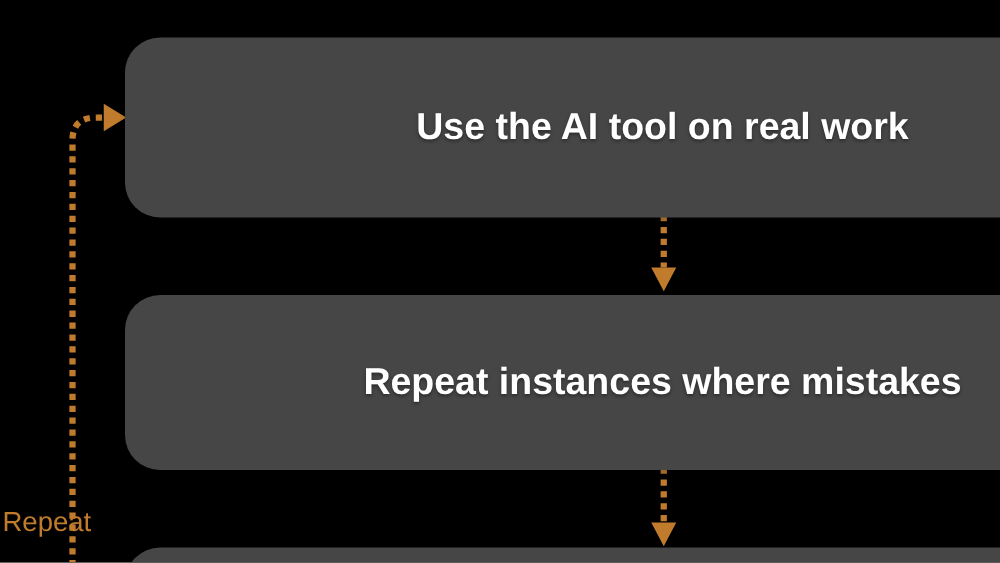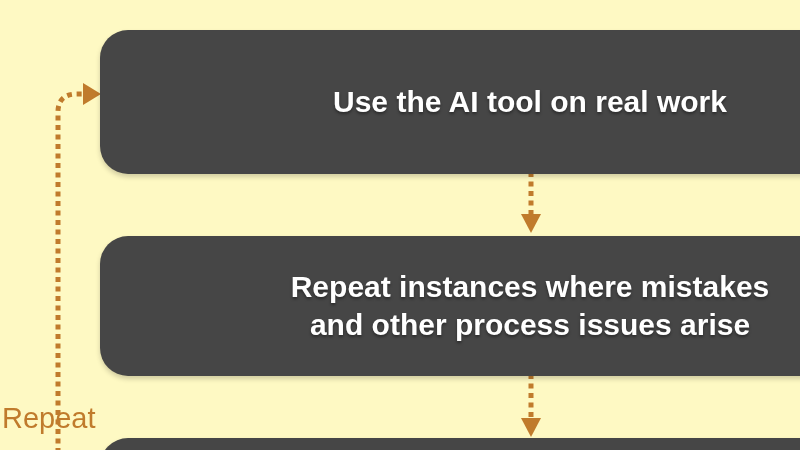--- a/index.html
+++ b/index.html
@@ -50,29 +50,29 @@
     fill: none;
     stroke: #c07b2c;
     stroke-width: 5;
     stroke-dasharray: 5 4.5;
   }
   .accent-fill { fill: #c07b2c; }
   .repeat-label {
     position: absolute;
     left: 2px;
     top: 403px;
-    font-size: 29px;
+    font-size: 22px;
     line-height: 30px;
     color: #c07b2c;
   }
 </style>
 </head>
 <body>
 
-<div class="canvas" style="background: #fef9c3;">
+<div class="canvas" style="background: #000000;">
 
   <svg class="arrow-layer" viewBox="0 0 800 450" xmlns="http://www.w3.org/2000/svg">
 
     <g>
       <path class="accent-stroke" d="M 58 453 L 58 112 Q 58 94 77 94 L 83 94" style="stroke: rgb(192, 123, 44);"></path>
       <polygon class="accent-fill" points="83,83 83,105 101,94" style="fill: rgb(192, 123, 44);"></polygon>
     </g>
 
     <g>
       <path class="accent-stroke" d="M 531 172 L 531 214" style="stroke: rgb(192, 123, 44);"></path>
@@ -87,21 +87,20 @@
 
   <div class="flow-box box-1" style="background: rgb(70, 70, 70);">
     <div class="box-label" style="color: rgb(255, 255, 255);">
       <div class="box-line">Use the AI tool on real work</div>
     </div>
   </div>
 
   <div class="flow-box box-2" style="background: rgb(70, 70, 70);">
     <div class="box-label" style="color: rgb(255, 255, 255);">
       <div class="box-line">Repeat instances where mistakes</div>
-      <div class="box-line">and other process issues arise</div>
     </div>
   </div>
 
   <div class="flow-box box-3" style="background: rgb(70, 70, 70);"></div>
 
   <div class="repeat-label" style="color: rgb(192, 123, 44);">Repeat</div>
 
 </div>
 
 </body></html>

